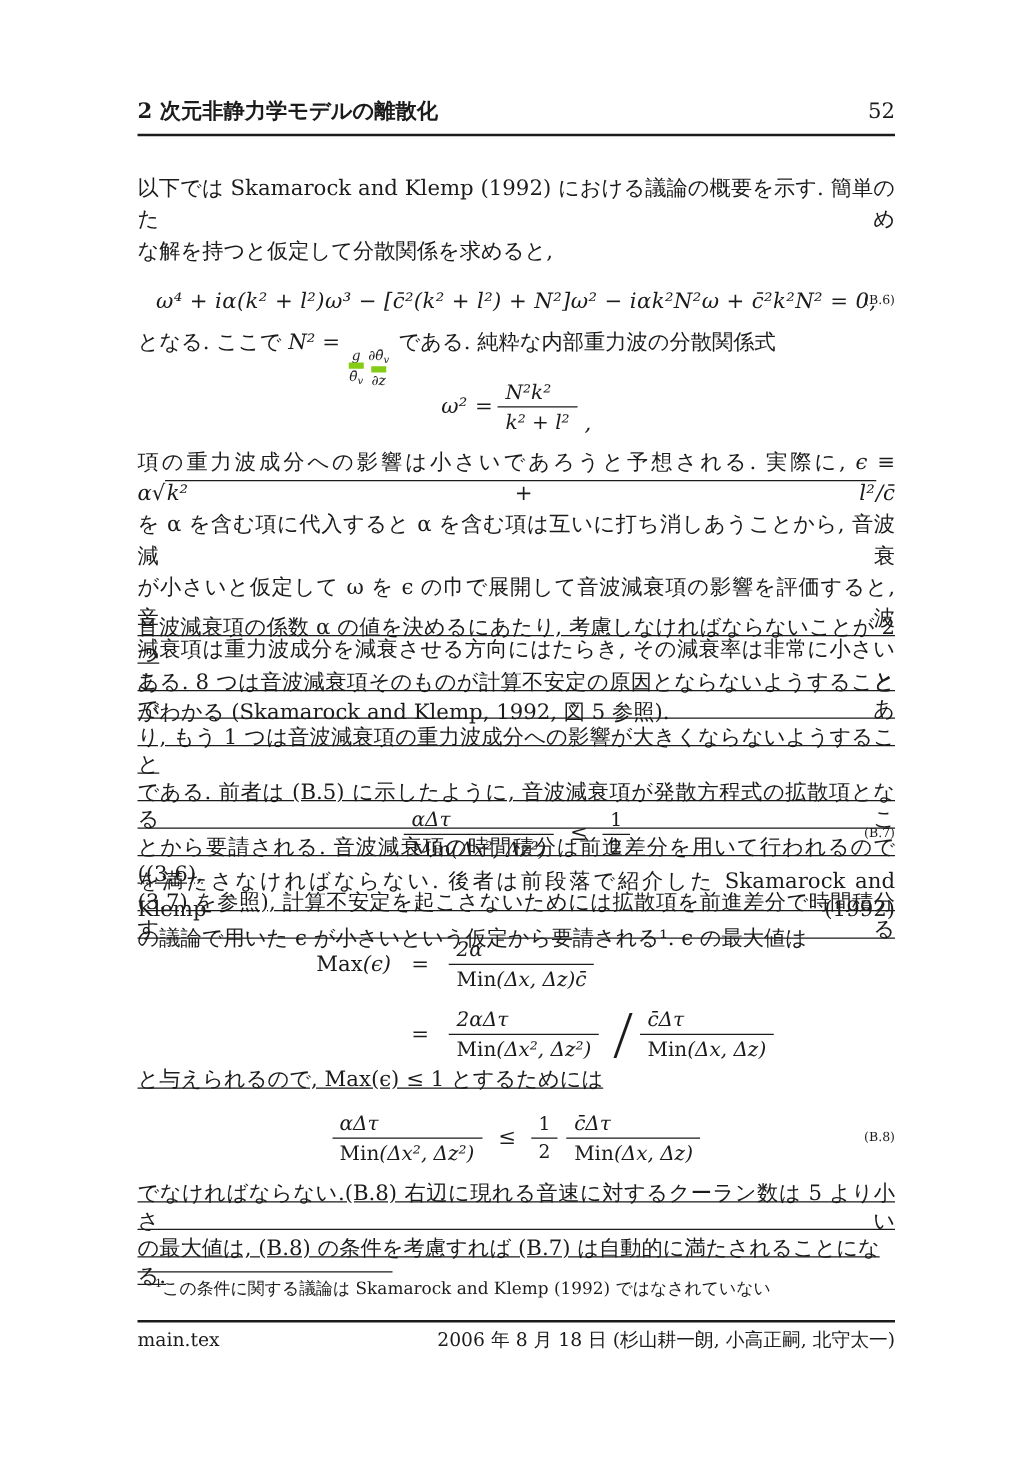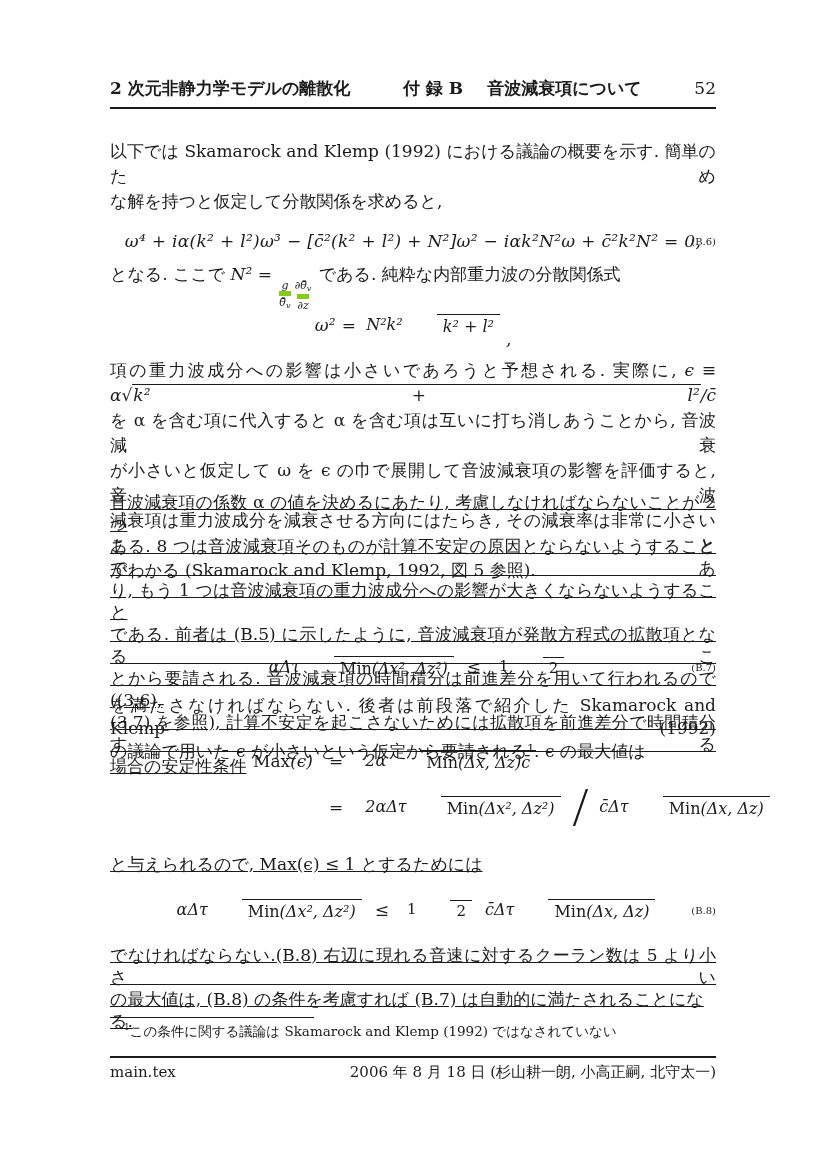--- a/index.html
+++ b/index.html
@@ -26,22 +26,22 @@
           font-size:15px;}
   .fnote-rule{top:1017px;left:110px;width:204px;border-top:1px solid #1b1b1b;}
   .fnote{top:1022px;font-size:13.5px;}
   .fnote sup{font-size:9px;}
   
   .eqrow{position:absolute;left:110px;width:606px;display:flex;justify-content:center;
          align-items:center;font-size:17px;}
   .eq17{letter-spacing:.3px;}
   .eqlabel{position:absolute;right:0;top:50%;transform:translateY(-50%);
            font-size:10px;font-style:normal;}
-  .frac{display:inline-flex;flex-direction:row;align-items:flex-end;
-        vertical-align:middle;font-size:16px;line-height:19px;margin:0 4px;gap:28px;}
+  .frac{display:inline-flex;flex-direction:column;align-items:flex-start;
+        vertical-align:middle;font-size:16px;line-height:19px;margin:0 4px;}
   .frac .num{padding:0 6px 2px;}
   .frac .den{border-top:1px solid #1b1b1b;padding:2px 6px 0;}
   .frac.small{font-size:15px;line-height:17px;margin:0 3px;}
   .rel{margin:0 9px;}
   .trail{align-self:flex-end;margin-left:2px;}
   
   .ifrac{display:inline-flex;flex-direction:column;align-items:center;
          font-size:11px;line-height:11px;font-style:italic;vertical-align:-9px;
          margin:0 2px;}
   .ifrac .iden{border-top:5px solid #84cc16;padding-top:1px;}
@@ -58,23 +58,20 @@
   .bigslash{font-size:44px;font-style:italic;display:inline-block;
             transform:scaleX(.7);margin:0 2px 0 8px;font-weight:200;}
 </style>
 </head>
 <body>
 
 <div class="page">
 
   <div class="abs header">
     <span>2 次元非静力学モデルの離散化</span>
-    <span>
-      <span>付 録 B</span><span class="h-gap">音波減衰項について</span>
-    </span>
     <span class="h-page">52</span>
   </div>
 
   <div class="abs bl bodytext" style="top:139px">
     <div class="jline">以下では Skamarock and Klemp (1992) における議論の概要を示す. 簡単のため</div>
     <div class="nline">な解を持つと仮定して分散関係を求めると,</div>
   </div>
 
   <div class="eqrow" style="top:228px;height:26px">
     <span class="mi eq17">ω⁴ + iα(k² + l²)ω³ − [c̄²(k² + l²) + N²]ω² − iαk²N²ω + c̄²k²N² = 0,</span>
@@ -108,21 +105,20 @@
     <div class="nline">がわかる (Skamarock and Klemp, 1992, 図 5 参照).</div>
   </div>
 
   <div class="abs bl bodytext lh22" style="top:491px">
     <div class="jline">音波減衰項の係数 α の値を決めるにあたり, 考慮しなければならないことが 2 つ</div>
     <div class="jline">ある. 8 つは音波減衰項そのものが計算不安定の原因とならないようすることであ</div>
     <div class="jline">り, もう 1 つは音波減衰項の重力波成分への影響が大きくならないようすること</div>
     <div class="jline">である. 前者は (B.5) に示したように, 音波減衰項が発散方程式の拡散項となるこ</div>
     <div class="jline">とから要請される. 音波減衰項の時間積分は前進差分を用いて行われるので ((3.6),</div>
     <div class="jline">(3.7) を参照), 計算不安定を起こさないためには拡散項を前進差分で時間積分する</div>
-    <div class="nline">場合の安定性条件</div>
   </div>
 
   <div class="eqrow" style="top:645px;height:44px">
     <span class="frac">
       <span class="num mi">αΔτ</span>
       <span class="den"><span class="fn">Min</span><span class="mi">(Δx², Δz²)</span></span>
     </span>
     <span class="rel">≤</span>
     <span class="frac small">
       <span class="num">1</span>

